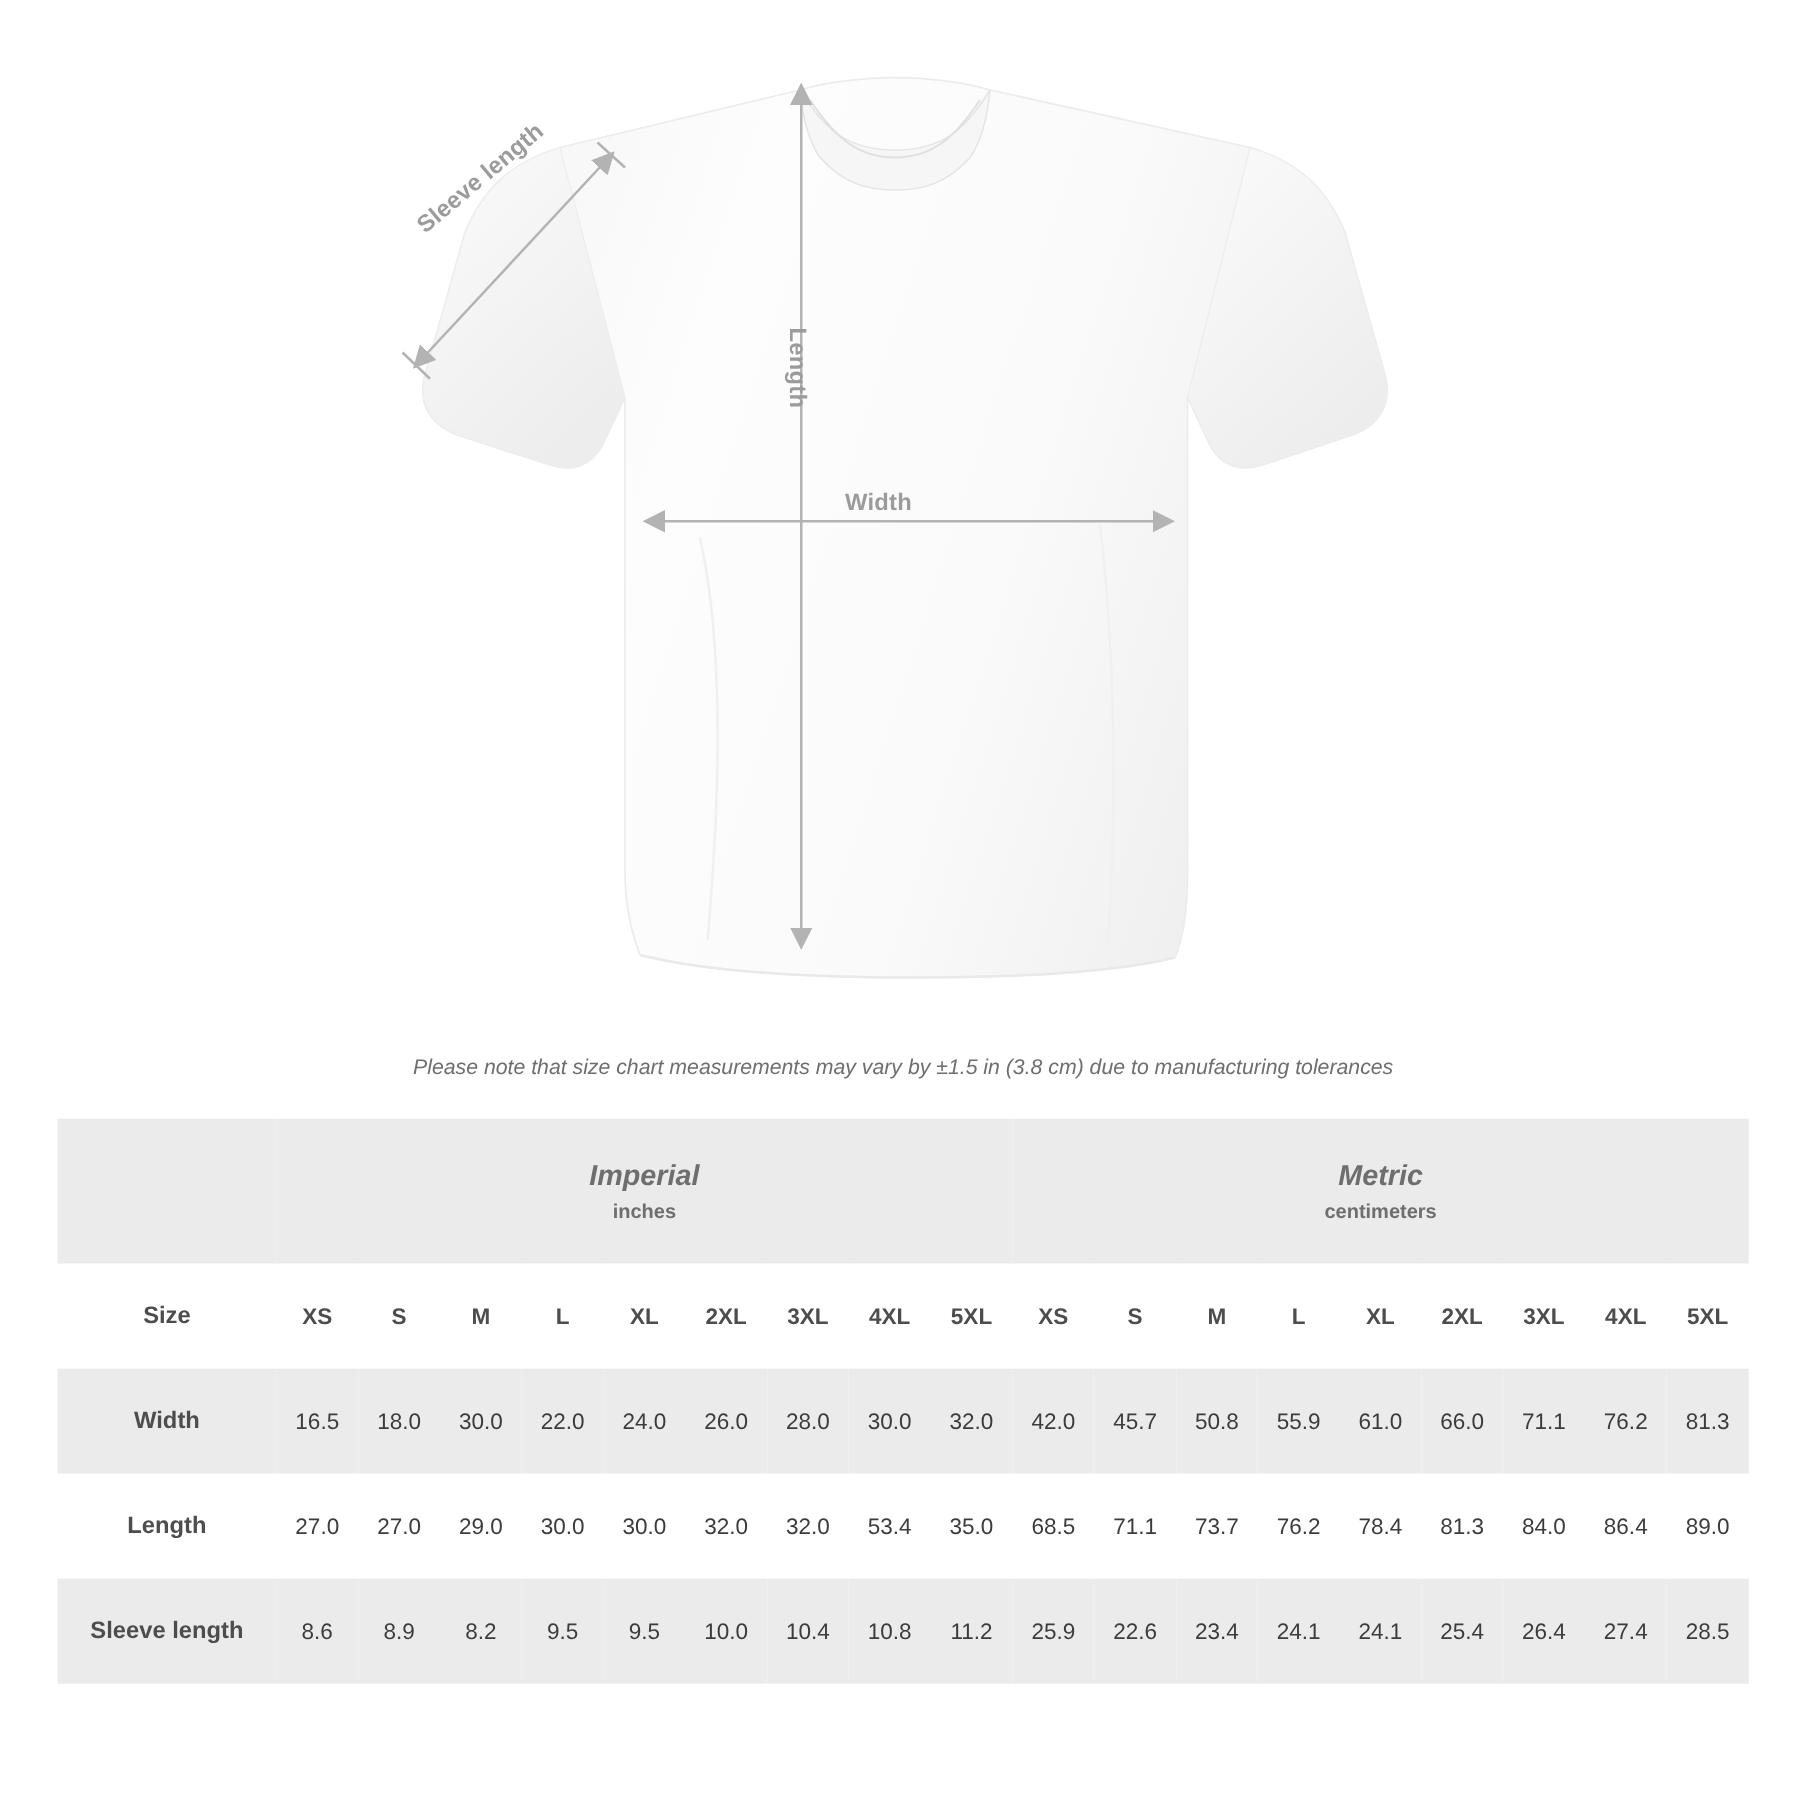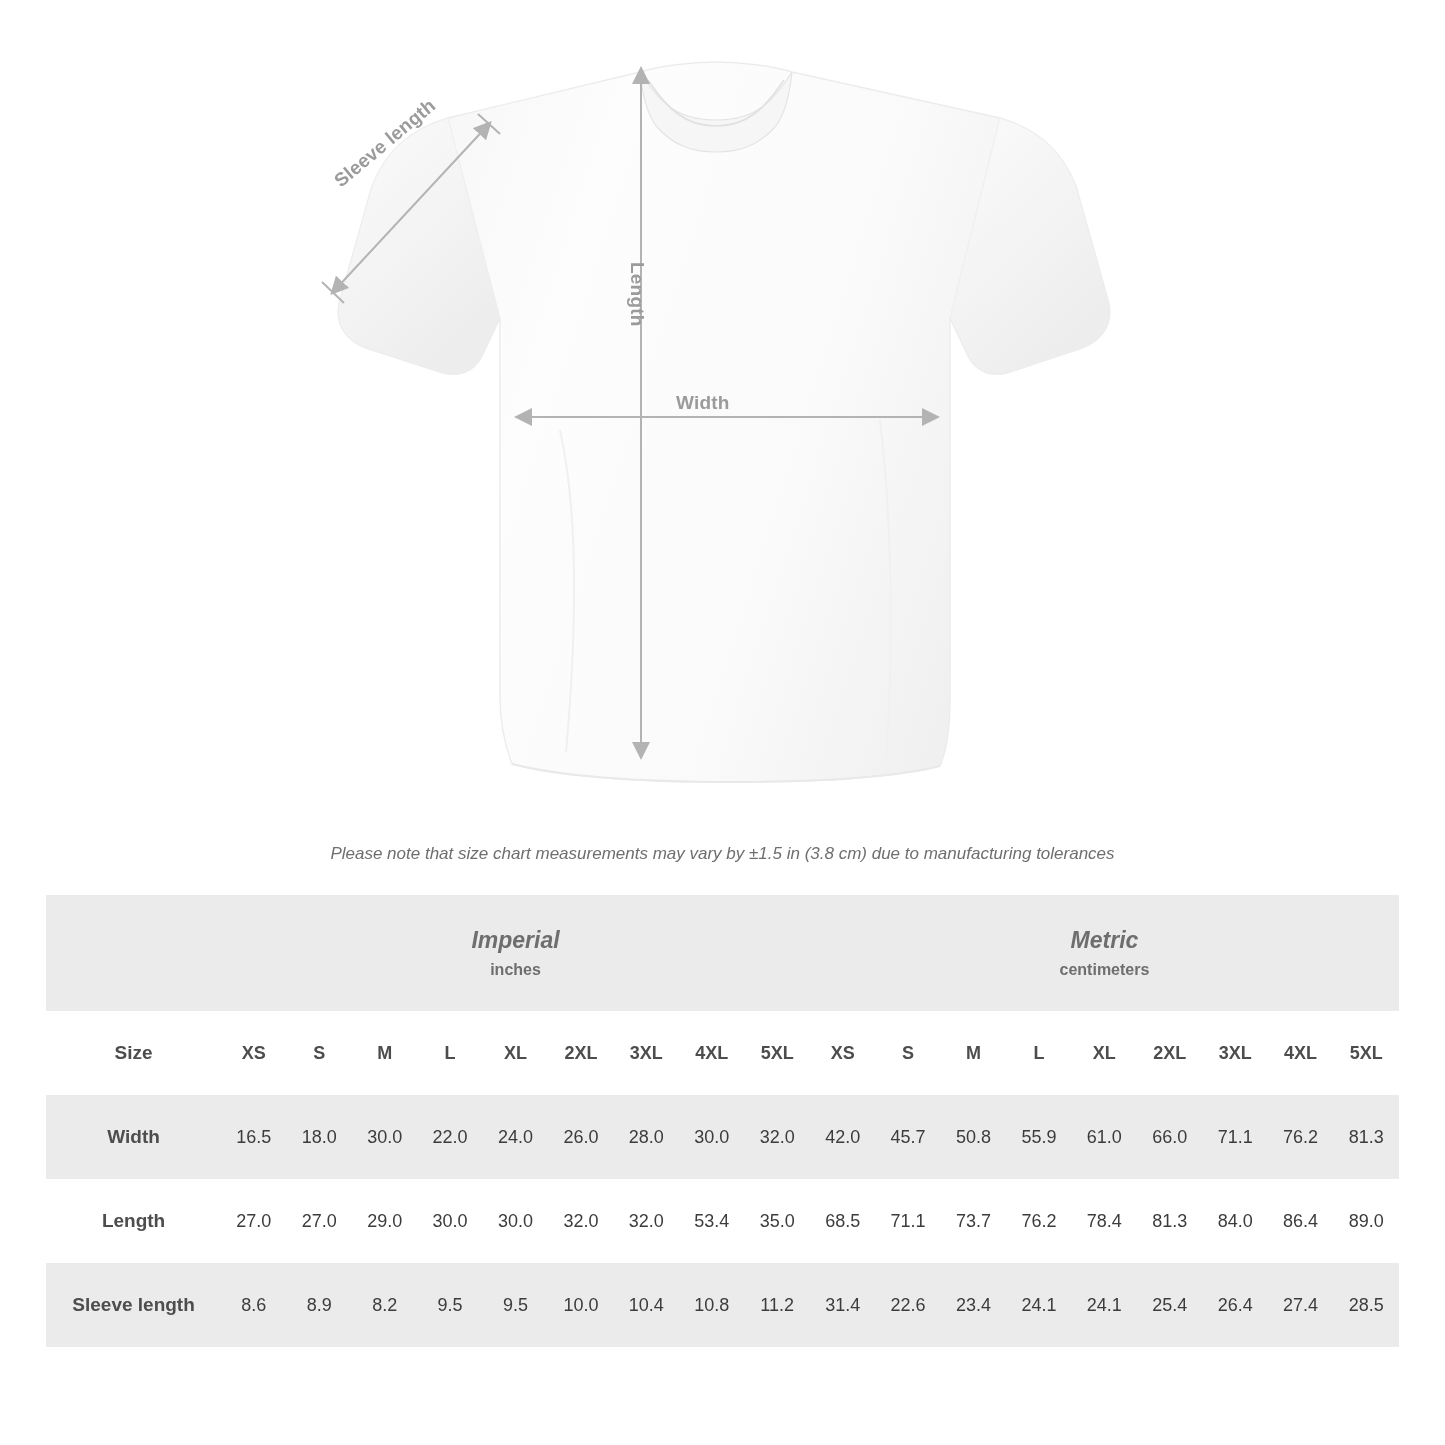--- a/index.html
+++ b/index.html
@@ -314,21 +314,21 @@
         <td class="rowlabel">Sleeve length</td>
         <td>8.6</td>
         <td>8.9</td>
         <td>8.2</td>
         <td>9.5</td>
         <td>9.5</td>
         <td>10.0</td>
         <td>10.4</td>
         <td>10.8</td>
         <td>11.2</td>
-        <td>31.4</td>
+        <td>25.9</td>
         <td>22.6</td>
         <td>23.4</td>
         <td>24.1</td>
         <td>24.1</td>
         <td>25.4</td>
         <td>26.4</td>
         <td>27.4</td>
         <td>28.5</td>
       </tr>
     </tbody>

